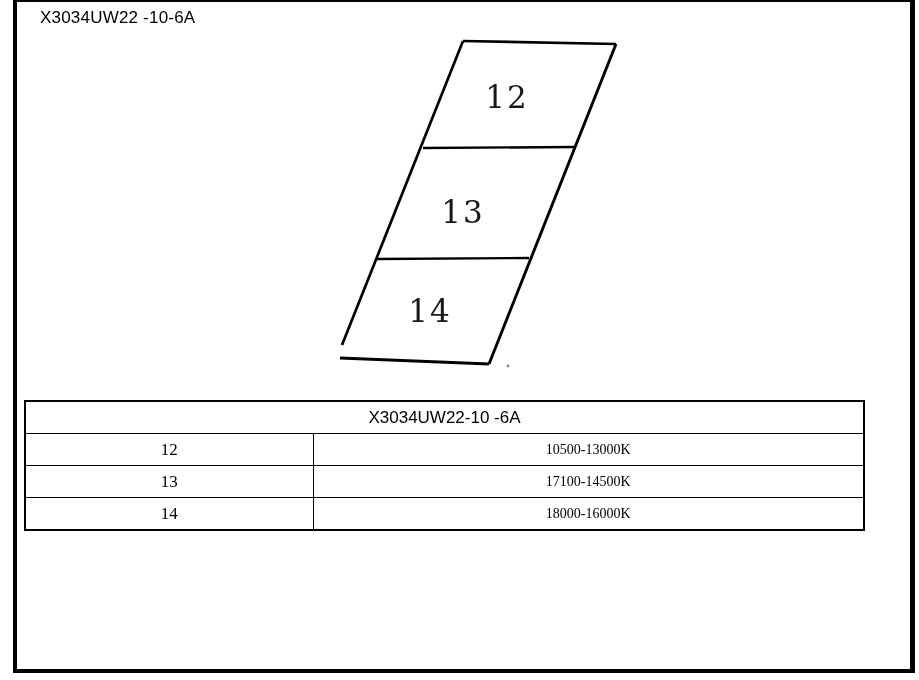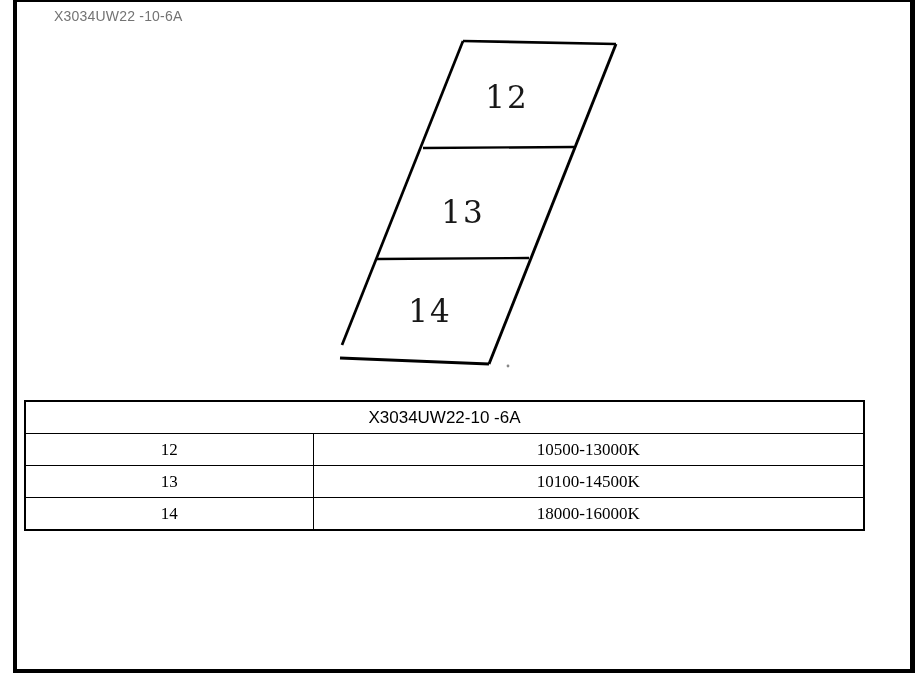--- a/index.html
+++ b/index.html
@@ -20,25 +20,25 @@
     height: 667px;  
     border-left: 4px solid #000;
     border-right: 5px solid #000;
     border-bottom: 4px solid #000;
     border-top: 2px solid #000;
     box-sizing: content-box;
     background: #ffffff;
   }
   .page-title {
     position: absolute;
-    left: 37px;
+    left: 23px;
     top: 6px;
-    font-size: 14px;
+    font-size: 17px;
     letter-spacing: 0.2px;
-    color: #737373;
+    color: #000000;
     white-space: pre;
   }
   svg.diagram {
     position: absolute;
     left: 0;
     top: 0;
     width: 919px;
     height: 680px;
   }
   .diagram-label {
@@ -71,21 +71,21 @@
     font-size: 17px;
     font-weight: normal;
     white-space: pre;
   }
   td.bin-cell {
     font-family: "Liberation Serif", serif;
     font-size: 17px;
   }
   td.range-cell {
     font-family: "Liberation Serif", serif;
-    font-size: 17px;
+    font-size: 14px;
   }
   col.bin-col { width: 288px; }
   col.range-col { width: 551px; }
 </style>
 </head>
 <body>
 
 <div class="page-frame">
   <div class="page-title">X3034UW22 -10-6A</div>
 </div>
@@ -118,20 +118,20 @@
       <th colspan="2" class="table-header-cell">X3034UW22-10 -6A</th>
     </tr>
   </thead>
   <tbody>
     <tr>
       <td class="bin-cell">12</td>
       <td class="range-cell">10500-13000K</td>
     </tr>
     <tr>
       <td class="bin-cell">13</td>
-      <td class="range-cell">10100-14500K</td>
+      <td class="range-cell">17100-14500K</td>
     </tr>
     <tr>
       <td class="bin-cell">14</td>
       <td class="range-cell">18000-16000K</td>
     </tr>
   </tbody>
 </table>
 
 </body></html>

